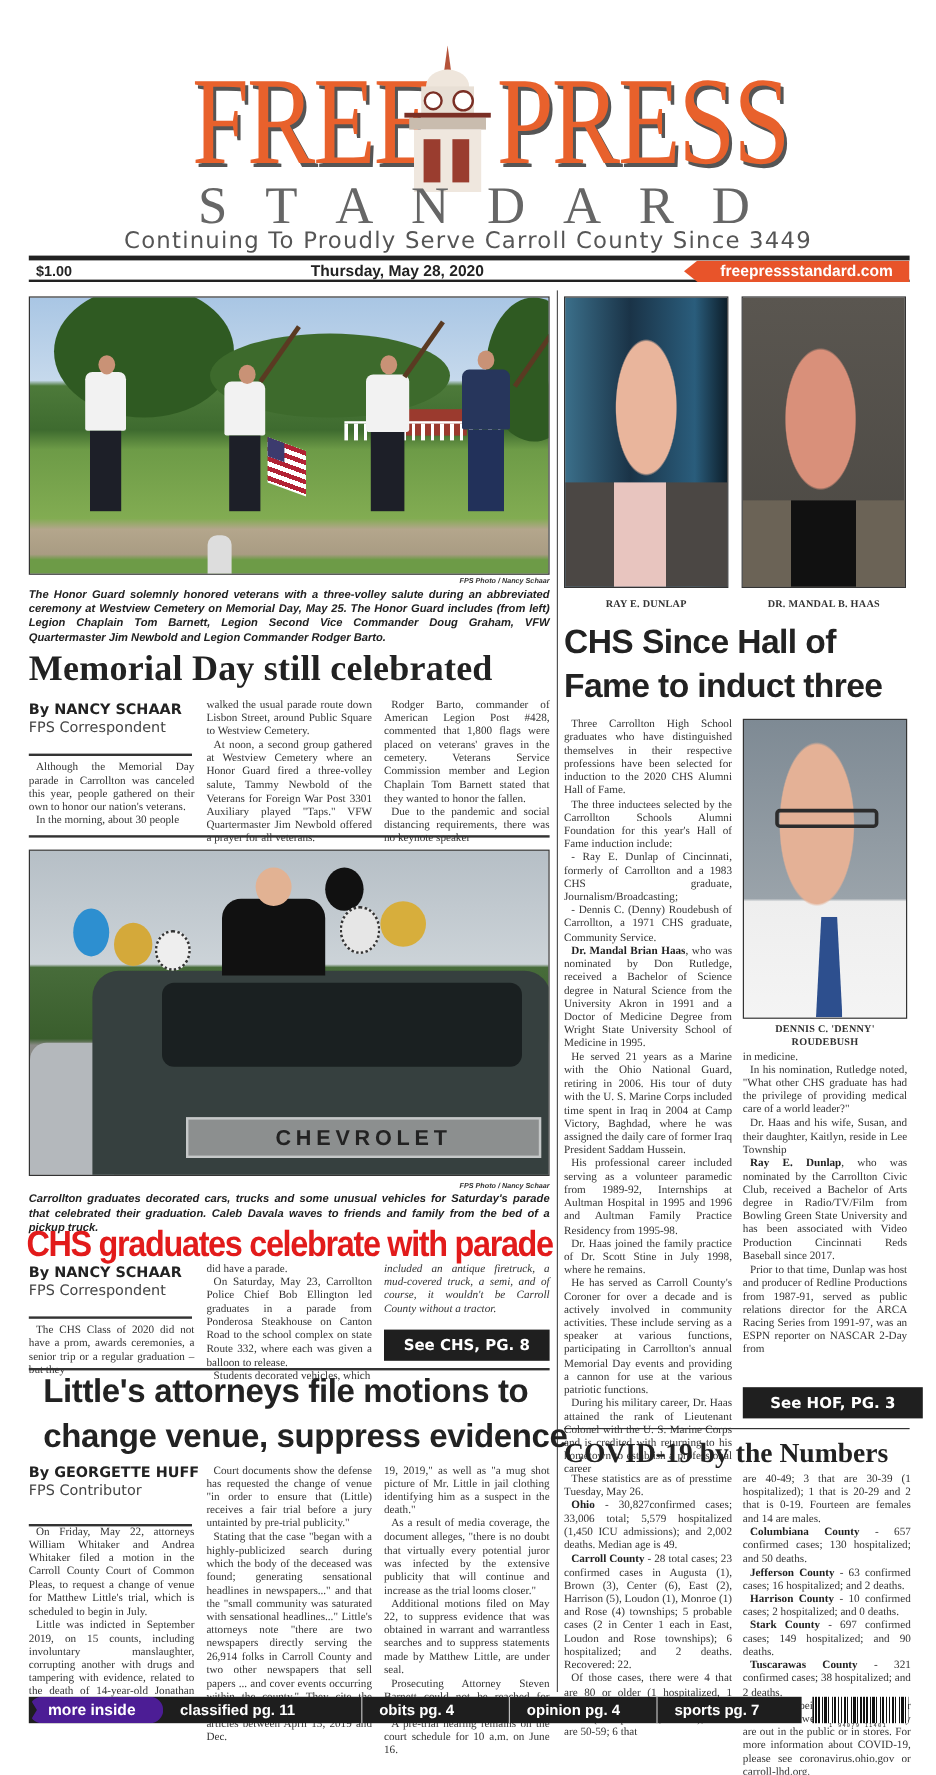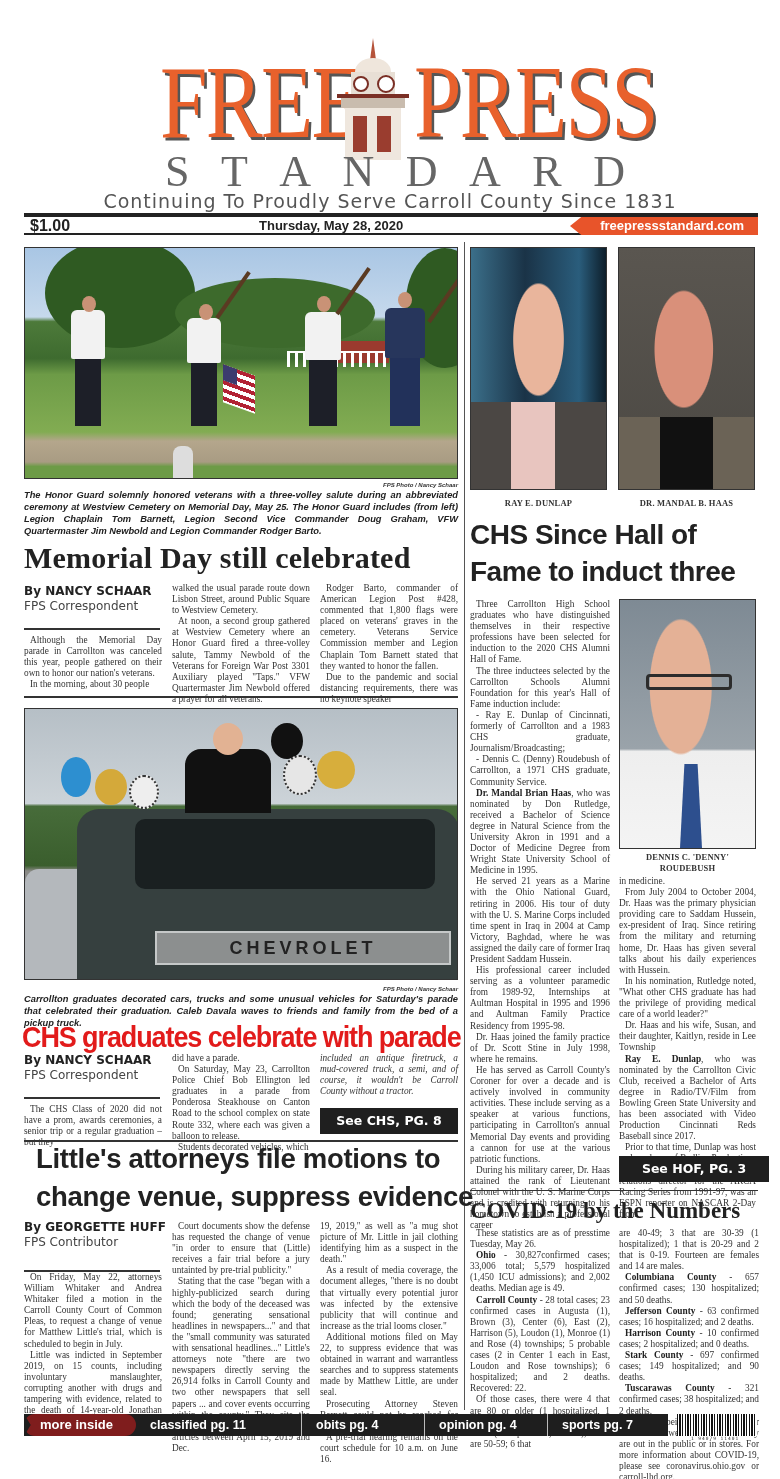--- a/index.html
+++ b/index.html
@@ -12,21 +12,21 @@
   .mast-word { position: absolute; top: 0; font-family: "Liberation Serif", serif; font-size: 104px; line-height: 104px;
     color: #e8612c; letter-spacing: -2px; text-shadow: 3px 3px 0 #555; transform: scaleX(0.82); transform-origin: left top; }
   .mast-word.free { left: 0; }
   .mast-word.press { left: 254px; }
   .tower { position: absolute; left: 173px; top: -12px; width: 80px; height: 122px; }
   .mast-standard { position: absolute; top: 150px; left: 165px; width: 460px; display: flex; justify-content: space-between;
     font-family: "Liberation Serif", serif; font-size: 44px; line-height: 44px; color: #666; }
   .mast-tagline { position: absolute; top: 190px; left: 0; width: 780px; text-align: center;
     font-family: "DejaVu Sans", sans-serif; font-size: 19px; color: #555; letter-spacing: 1px; }
   .dateline { position: absolute; top: 213px; left: 24px; width: 734px; height: 22px; border-top: 4px solid #222; border-bottom: 2px solid #222; }
-  .dateline .price { position: absolute; left: 6px; top: 0; font-family: "Liberation Sans", sans-serif; font-weight: bold; font-size: 16px; line-height: 18px; }
+  .dateline .price { position: absolute; left: 6px; top: 0; font-family: "Liberation Sans", sans-serif; font-weight: bold; font-size: 12px; line-height: 18px; }
   .dateline .date { position: absolute; left: 235px; top: 0; font-family: "Liberation Sans", sans-serif; font-weight: bold; font-size: 13px; line-height: 18px; }
   .dateline .site { position: absolute; right: 0; top: 0; height: 18px; width: 188px; background: #e8542a;
     color: #fff; font-family: "Liberation Sans", sans-serif; font-weight: bold; font-size: 13px; line-height: 18px; text-align: right; padding-right: 14px;
     clip-path: polygon(6% 0, 100% 0, 100% 100%, 6% 100%, 0 50%); }
 
   .col-rule { position: absolute; left: 464px; top: 242px; width: 1px; height: 1168px; background: #555; }
 
   
   .photo { position: absolute; overflow: hidden; border: 1px solid #333; }
   .ph-honor { left: 24px; top: 247px; width: 434px; height: 232px;
@@ -95,21 +95,21 @@
   .text { position: absolute; font-family: "Liberation Serif", serif; font-size: 9.3px; line-height: 11.1px; color: #333; text-align: justify; hyphens: auto; }
   .text p { text-indent: 6px; }
   .text b { color: #222; }
 
   .hr { position: absolute; height: 2px; background: #333; }
 
   .see-box { position: absolute; background: #1f1f1f; color: #fff; font-family: "DejaVu Sans", sans-serif; font-weight: bold; font-size: 12.5px; line-height: 26px; text-align: center; }
 
   
   .footer { position: absolute; left: 24px; top: 1414px; width: 644px; height: 22px; background: #1e1e1e; display: flex; }
-  .footer .more { width: 112px; height: 22px; background: #7f1d1d; color: #fff; font-family: "Liberation Sans", sans-serif; font-weight: bold; font-size: 13px; line-height: 22px; padding-left: 16px;
+  .footer .more { width: 112px; height: 22px; background: #4c1d95; color: #fff; font-family: "Liberation Sans", sans-serif; font-weight: bold; font-size: 13px; line-height: 22px; padding-left: 16px;
     clip-path: polygon(0 0, 100% 0, 100% 100%, 0 100%, 6% 50%); border-radius: 11px; }
   .footer .item { color: #fff; font-family: "Liberation Sans", sans-serif; font-weight: bold; font-size: 12.5px; line-height: 22px; padding-left: 14px; border-right: 1px solid #bbb; }
   .footer .item.last { border-right: none; }
   .barcode { position: absolute; left: 677px; top: 1414px; width: 80px; height: 22px;
     background: repeating-linear-gradient(90deg, #111 0 1px, #fff 1px 2px, #111 2px 4px, #fff 4px 5px, #111 5px 6px, #fff 6px 8px); }
   .barcode-num { position: absolute; left: 670px; top: 1436px; width: 90px; font-family: "DejaVu Sans Mono", monospace; font-size: 4.5px; color: #333; letter-spacing: 1px; text-align: center; }
 </style>
 </head>
 <body>
 
@@ -133,21 +133,21 @@
   <div class="mast-standard">
     <span>S</span>
     <span>T</span>
     <span>A</span>
     <span>N</span>
     <span>D</span>
     <span>A</span>
     <span>R</span>
     <span>D</span>
   </div>
-  <div class="mast-tagline">Continuing To Proudly Serve Carroll County Since 1831</div>
+  <div class="mast-tagline">Continuing To Proudly Serve Carroll County Since 3449</div>
 </header>
 
 <div class="dateline">
   <span class="price">$1.00</span>
   <span class="date">Thursday, May 28, 2020</span>
   <span class="site">freepressstandard.com</span>
 </div>
 
 <div class="col-rule"></div>
 
@@ -233,21 +233,20 @@
 </div>
 
 <div class="photo ph-roudebush">
   <div class="ph-glasses"></div>
   <div class="ph-tie"></div>
 </div>
 <div class="name-label" style="left:619px;top:852px;width:137px;line-height:11px;">DENNIS C. 'DENNY' ROUDEBUSH</div>
 
 <div class="text" style="left:619px;top:876px;width:137px;">
   <p style="text-indent:0">in medicine.</p>
-  <p>From July 2004 to October 2004, Dr. Haas was the primary physician providing care to Saddam Hussein, ex-president of Iraq. Since retiring from the military and returning home, Dr. Haas has given several talks about his daily experiences with Hussein.</p>
   <p>In his nomination, Rutledge noted, "What other CHS graduate has had the privilege of providing medical care of a world leader?"</p>
   <p>Dr. Haas and his wife, Susan, and their daughter, Kaitlyn, reside in Lee Township</p>
   <p><b>Ray E. Dunlap</b><span>, who was nominated by the Carrollton Civic Club, received a Bachelor of Arts degree in Radio/TV/Film from Bowling Green State University and has been associated with Video Production Cincinnati Reds Baseball since 2017.</span></p>
   <p>Prior to that time, Dunlap was host and producer of Redline Productions from 1987-91, served as public relations director for the ARCA Racing Series from 1991-97, was an ESPN reporter on NASCAR 2-Day from</p>
 </div>
 <div class="see-box" style="left:619px;top:1156px;width:150px;height:26px;">See HOF, PG. 3</div>
 <div class="hr" style="left:470px;top:1190px;width:288px;height:1px;"></div>
 
 <div class="photo ph-parade">
   <div class="car2"></div>

